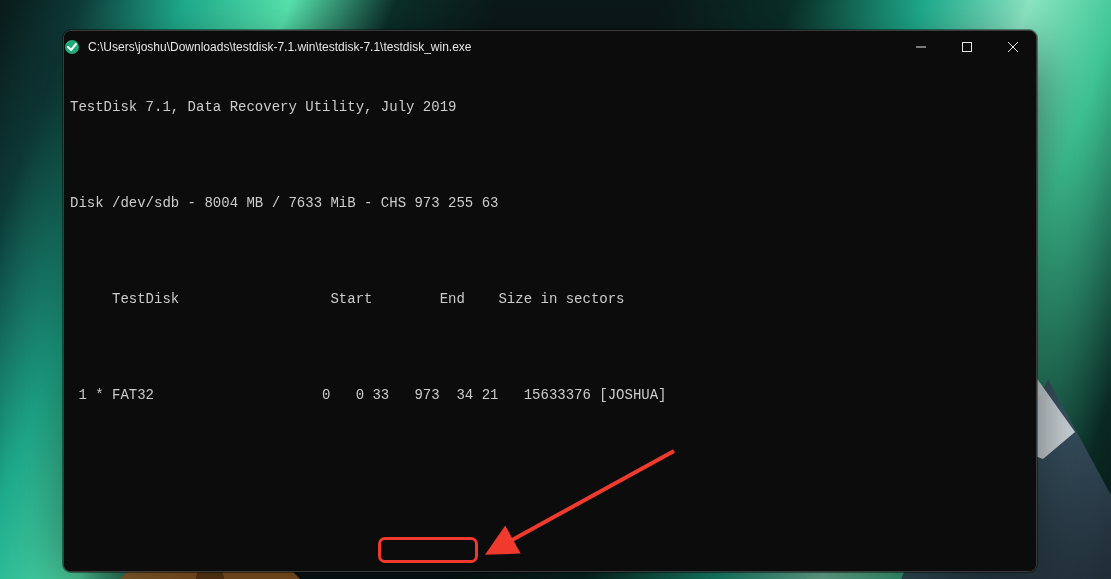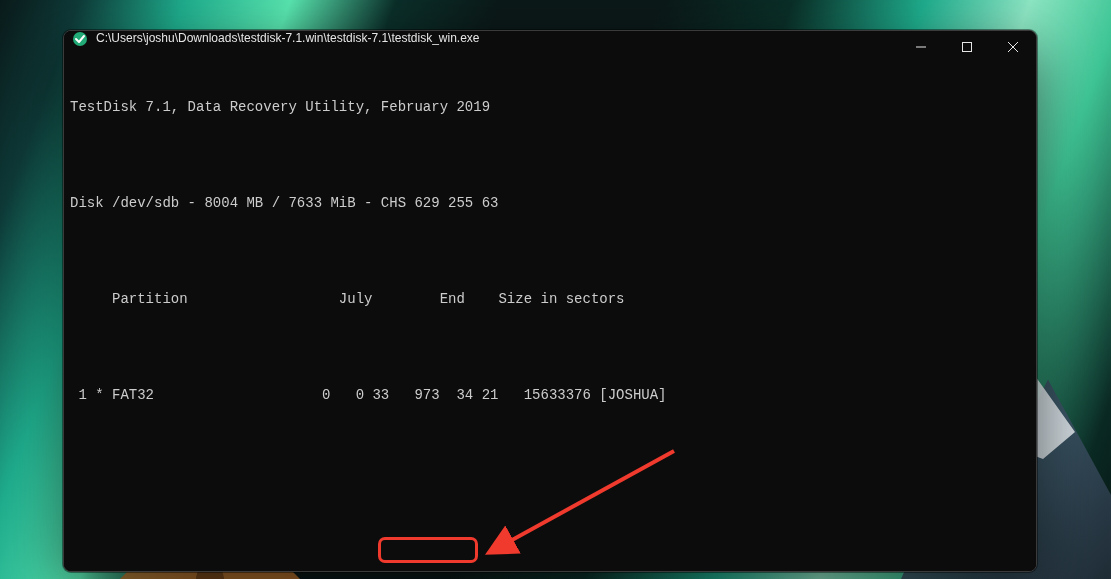--- a/index.html
+++ b/index.html
@@ -44,25 +44,25 @@
     width: 974px; height: 542px;
     background: #0c0c0c;
     border: 1px solid #3b3b3b;
     border-radius: 8px;
     box-shadow: 0 20px 60px rgba(0,0,0,.55), 0 0 0 1px rgba(0,0,0,.4);
     display: flex; flex-direction: column;
     overflow: hidden;
   }
   .titlebar {
     height: 32px;
-    display: flex; 
+    display: flex; align-items: center;
     background: #0c0c0c;
     color: #e6e6e6;
     font-size: 12px;
-    padding-left: 8px;
+    padding-left: 0;
     user-select: none;
   }
   .titlebar .appicon {
     width: 16px; height: 16px; margin-right: 8px;
     display: inline-flex; align-items: center; justify-content: center;
   }
   .titlebar .title { flex: 0 1 auto; white-space: nowrap; color: #e6e6e6; }
   .titlebar .spacer { flex: 1; }
   .winbtn {
     width: 46px; height: 32px;
@@ -127,25 +127,25 @@
         </svg>
     </div>
     <div class="winbtn close" aria-label="close">
       <svg viewBox="0 0 10 10">
         <path d="M0 0 L10 10 M10 0 L0 10" stroke="#e6e6e6" stroke-width="1"></path>
       </svg>
     </div>
   </div>
 
   <div class="term">
-    <div class="row">TestDisk 7.1, Data Recovery Utility, February 2019</div>
+    <div class="row">TestDisk 7.1, Data Recovery Utility, July 2019</div>
     <div class="row"></div>
-    <div class="row">Disk /dev/sdb - 8004 MB / 7633 MiB - CHS 629 255 63</div>
+    <div class="row">Disk /dev/sdb - 8004 MB / 7633 MiB - CHS 973 255 63</div>
     <div class="row"></div>
-    <div class="row">     Partition                  July        End    Size in sectors</div>
+    <div class="row">     TestDisk                  Start        End    Size in sectors</div>
     <div class="row"></div>
     <div class="row"> 1 * FAT32                    0   0 33   973  34 21   15633376 [JOSHUA]</div>
 
     
     <div style="height:320px"></div>
 
     
     
 
     

